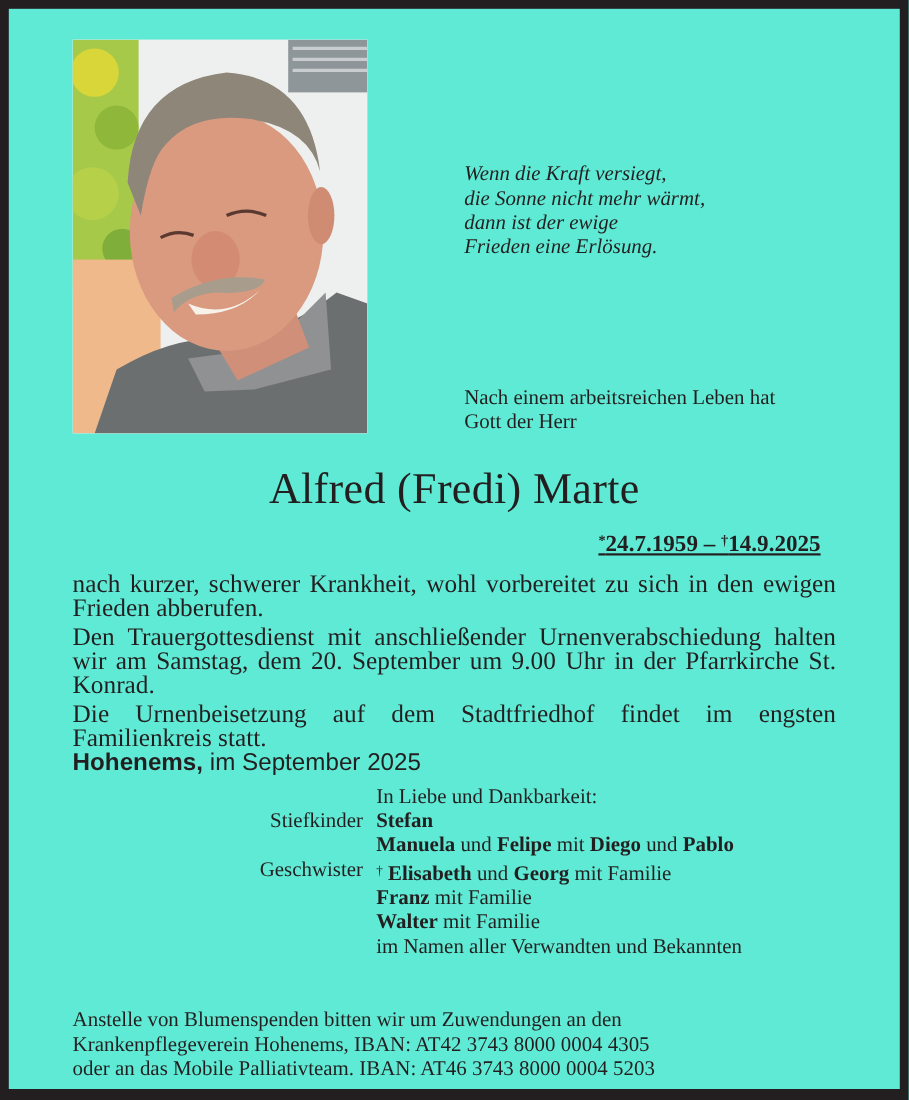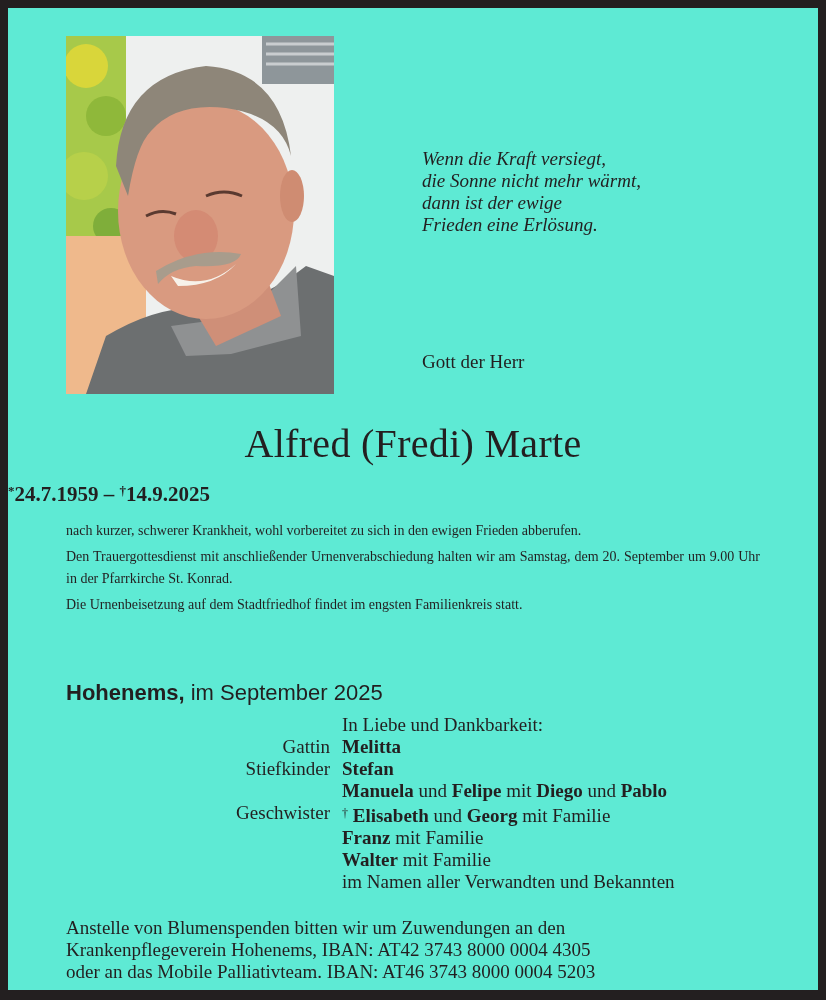--- a/index.html
+++ b/index.html
@@ -24,27 +24,27 @@
   .intro {
     position:absolute; left:414px; top:343px; width:390px;
     font-family:"Liberation Serif","DejaVu Serif",serif; font-size:19px; line-height:22px;
   }
   .name {
     position:absolute; left:0; width:810px; top:404px; text-align:center;
     font-family:"Liberation Serif","DejaVu Serif",serif; font-size:40px; line-height:64px;
     letter-spacing:0.3px;
   }
   .dates {
-    position:absolute; left:0; width:738px; top:470px; text-align:left;
-    font-family:"Liberation Serif","DejaVu Serif",serif; font-weight:bold; font-size:21px; line-height:26px;
+    position:absolute; left:0; width:738px; top:470px; text-align:right;
+    font-family:"Liberation Serif","DejaVu Serif",serif; font-weight:bold; font-size:21px; line-height:26px;text-decoration:underline;
   }
   .dates sup { font-size:13px; vertical-align:6px; font-weight:bold; }
   .body {
     position:absolute; left:58px; top:512px; width:694px;
-    font-family:"Liberation Serif","DejaVu Serif",serif; font-size:14px; line-height:22px;
+    font-family:"Liberation Serif","DejaVu Serif",serif; font-size:23px; line-height:22px;
     text-align:justify;
   }
   .body p { margin:0 0 4px 0; }
   .place {
     position:absolute; left:58px; top:674px;
     font-family:Liberation Sans, sans-serif; font-size:22px; line-height:22px;
   }
   .place b { font-weight:bold; }
   .family {
     position:absolute; left:0; top:706px; width:810px;
@@ -107,20 +107,21 @@
   </div>
 
   <div class="poem">
     <div>Wenn die Kraft versiegt,</div>
     <div>die Sonne nicht mehr wärmt,</div>
     <div>dann ist der ewige</div>
     <div>Frieden eine Erlösung.</div>
   </div>
 
   <div class="intro">
+    <div>Nach einem arbeitsreichen Leben hat</div>
     <div>Gott der Herr</div>
   </div>
 
   <div class="name">Alfred (Fredi) Marte</div>
 
   <div class="dates">
     <sup>*</sup><span>24.7.1959</span><span> – </span><sup>†</sup><span>14.9.2025</span>
   </div>
 
   <div class="body">
@@ -132,24 +133,20 @@
   <div class="place">
     <b>Hohenems,</b><span> im September 2025</span>
   </div>
 
   <div class="family">
     <div class="frow">
       <div class="flabel"></div>
       <div class="fval">In Liebe und Dankbarkeit:</div>
     </div>
     <div id="family-rows">
-        <div class="frow">
-          <div class="flabel">Gattin</div>
-          <div class="fval"><b>Melitta</b></div>
-        </div>
         <div class="frow">
           <div class="flabel">Stiefkinder</div>
           <div class="fval"><b>Stefan</b></div>
         </div>
         <div class="frow">
           <div class="flabel"></div>
           <div class="fval"><b>Manuela</b><span> und </span><b>Felipe</b><span> mit </span><b>Diego</b><span> und </span><b>Pablo</b></div>
         </div>
         <div class="frow">
           <div class="flabel">Geschwister</div>

